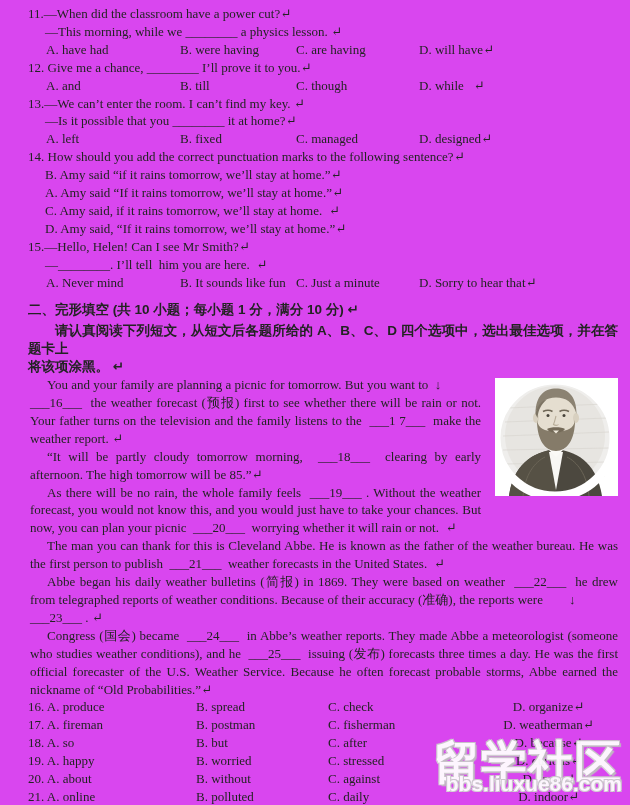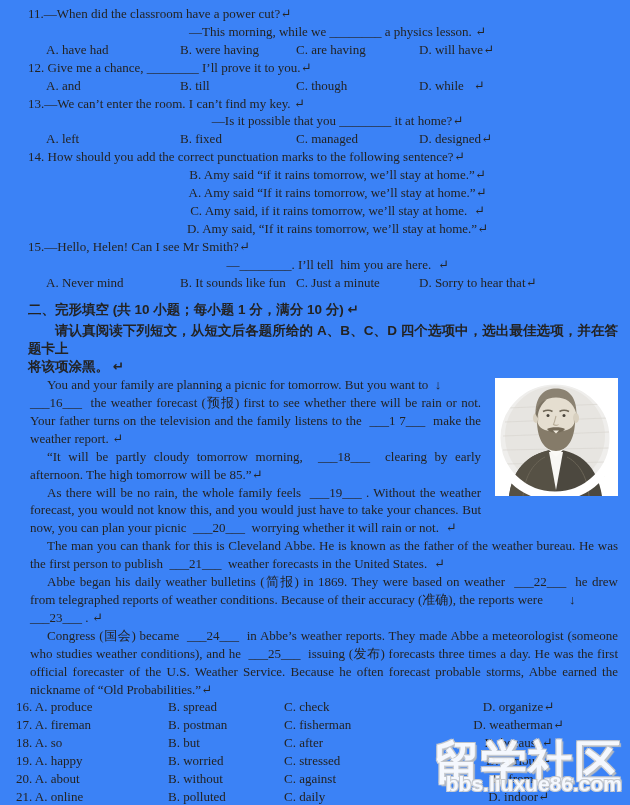--- a/index.html
+++ b/index.html
@@ -1,30 +1,30 @@
 <!DOCTYPE html>
 <html><head>
 <meta charset="utf-8">
 <style>
   html,body{margin:0;padding:0;background:#ffffff;}
   .page{
     position:relative;
     width:630px;height:805px;
     overflow:hidden;
-    background:#3b82f6;
+    background:#d946ef;
     color:#232323;
     font-family:"Liberation Serif","DejaVu Serif",serif;
     font-size:13px;
     line-height:17.9px;
     padding-top:5px;
     box-sizing:border-box;
   }
   .line{white-space:pre;}
   .qnum-line{padding-left:28px;}
-  .sub-line{padding-left:45px;text-align:center;}
+  .sub-line{padding-left:45px;}
   .optrow{display:flex;padding-left:46px;}
   .optrow span{white-space:pre;}
   .oc1{width:134px;flex:0 0 auto;}
   .oc2{width:116px;flex:0 0 auto;}
   .oc3{width:123px;flex:0 0 auto;}
   .oc4{flex:1 1 auto;}
   .cn-head{
     font-family:"Liberation Sans","DejaVu Sans",sans-serif;
     font-weight:bold;
     padding-left:28px;
@@ -47,21 +47,21 @@
     text-align:justify;
     text-indent:17px;
     margin:0;
   }
   .portrait-box{
     float:right;
     width:123px;height:118px;
     margin:2px 0 6px 14px;
   }
   .cloze-table{margin-top:0;}
-  .trow{display:flex;padding-left:16px;}
+  .trow{display:flex;padding-left:28px;gap:16px;}
   .trow span{white-space:pre;}
   .tc1{width:152px;flex:0 0 auto;}
   .tc2{width:116px;flex:0 0 auto;}
   .tc3{width:123px;flex:0 0 auto;}
   .tc4{flex:1 1 auto;text-align:center;}
   .watermark{
     position:absolute;
     right:8px;bottom:10px;
     text-align:right;
     pointer-events:none;

